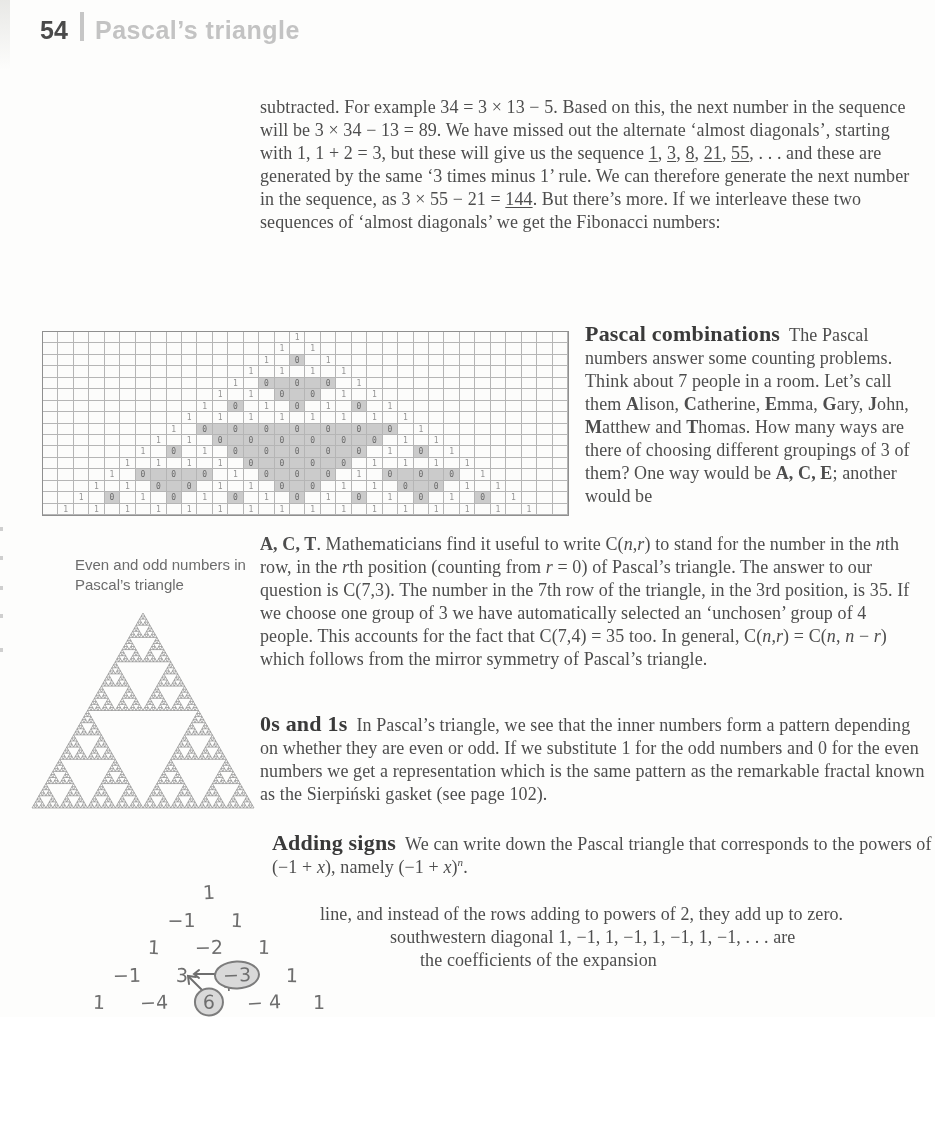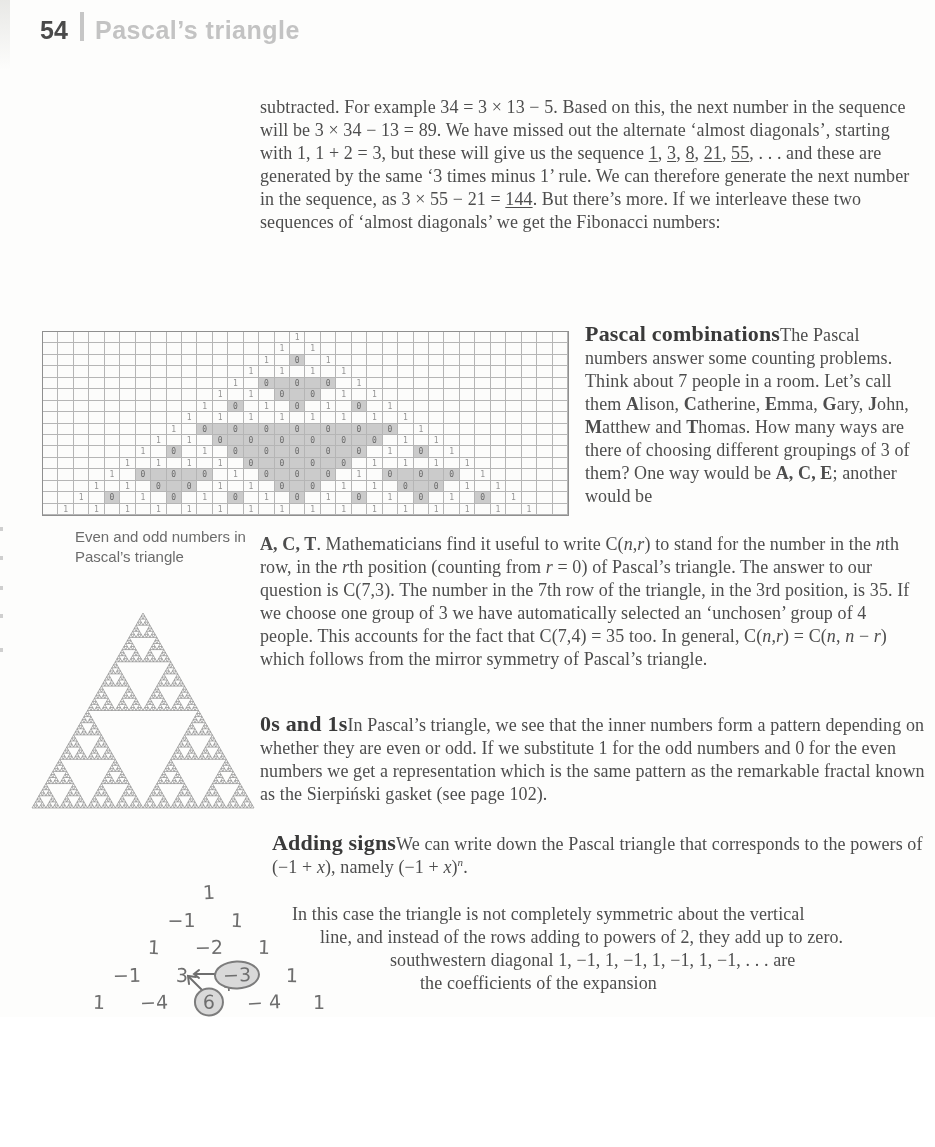--- a/index.html
+++ b/index.html
@@ -1,20 +1,20 @@
 <!DOCTYPE html>
 <html><head>
 <meta charset="utf-8">
 <style>
   html,body{margin:0;padding:0;background:#ffffff;}
   .page{position:relative;width:935px;height:1017px;background:#fdfdfc;overflow:hidden;
         font-family:"Liberation Serif",serif;color:#4d4d4d;}
   .abs{position:absolute;}
   .body{font-size:18px;line-height:23px;letter-spacing:.1px;}
-  .h2{font-weight:bold;font-size:22px;color:#3a3a3a;margin-right:0;letter-spacing:.2px;}
+  .h2{font-weight:bold;font-size:22px;color:#3a3a3a;margin-right:9px;letter-spacing:.2px;}
   .b{font-weight:bold;}
   .i{font-style:italic;}
   .u{text-decoration:underline;text-underline-offset:2px;}
   sup{font-size:11px;line-height:0;}
   .center{text-align:center;}
 
   
   .pgnum{font-family:"Liberation Sans",sans-serif;font-weight:bold;font-size:25px;color:#4a4a4a;}
   .chapbar{width:4px;height:29px;background:#c6c6c6;}
   .chaptitle{font-family:"Liberation Sans",sans-serif;font-weight:bold;font-size:25px;
@@ -609,21 +609,21 @@
         <div class="gc"></div>
         <div class="gc">1</div>
         <div class="gc"></div>
         <div class="gc">1</div>
         <div class="gc"></div>
         <div class="gc">1</div>
         <div class="gc"></div>
         <div class="gc"></div>
       </div>
   </div>
-  <div class="abs cap" style="left:75px;top:527px;width:178px">Even and odd numbers in Pascal’s triangle</div>
+  <div class="abs cap" style="left:75px;top:555px;width:178px">Even and odd numbers in Pascal’s triangle</div>
 
   <div class="abs body" style="left:585px;top:322px;width:333px">
     <span class="h2">Pascal combinations</span><span><span>The Pascal numbers answer some counting problems. Think about 7 people in a room. Let’s call them </span><span class="b">A</span><span>lison, </span><span class="b">C</span><span>atherine, </span><span class="b">E</span><span>mma, </span><span class="b">G</span><span>ary, </span><span class="b">J</span><span>ohn, </span><span class="b">M</span><span>atthew and </span><span class="b">T</span><span>homas. How many ways are there of choosing different groupings of 3 of them?  One way would be </span><span class="b">A, C, E</span><span>; another would be</span></span>
   </div>
 
   <div class="abs body" style="left:260px;top:533px;width:662px"><span class="b">A, C, T</span><span>. Mathematicians find it useful to write C(</span><span class="i">n</span><span>,</span><span class="i">r</span><span>) to stand for the number in the </span><span class="i">n</span><span>th row, in the </span><span class="i">r</span><span>th position (counting from </span><span class="i">r</span><span> = 0) of Pascal’s triangle. The answer to our question is C(7,3). The number in the 7th row of the triangle, in the 3rd position, is 35. If we choose one group of 3 we have automatically selected an ‘unchosen’ group of 4 people. This accounts for the fact that C(7,4) = 35 too. In general, C(</span><span class="i">n</span><span>,</span><span class="i">r</span><span>) = C(</span><span class="i">n</span><span>, </span><span class="i">n</span><span> − </span><span class="i">r</span><span>) which follows from the mirror symmetry of Pascal’s triangle.</span></div>
 
   <div class="abs" style="left:28px;top:610px">
     <svg id="sier-svg" width="230" height="202" viewBox="0 0 230 202">
         <polygon points="115.0,3.0 111.5,9.1 118.5,9.1"></polygon>
@@ -1117,21 +1117,20 @@
 
   <div class="abs body" style="left:260px;top:712px;width:668px">
     <span class="h2">0s and 1s</span><span><span>In Pascal’s triangle, we see that the inner numbers form a pattern depending on whether they are even or odd. If we substitute 1 for the odd numbers and 0 for the even numbers we get a representation which is the same pattern as the remarkable fractal known as the Sierpiński gasket (see page 102).</span></span>
   </div>
 
   <div class="abs body" style="left:272px;top:831px;width:662px">
     <span class="h2">Adding signs</span><span><span>We can write down the Pascal triangle that corresponds to the powers of (−1 + </span><span class="i">x</span><span>), namely (−1 + </span><span class="i">x</span><span>)</span><sup class="i">n</sup><span>.</span></span>
   </div>
 
   <div class="abs body" id="diag-lines" style="left:260px;top:903px;width:668px">
-      <div style="padding-left: 32px;"><span>In this case the triangle is not completely symmetric about the vertical</span></div>
       <div style="padding-left: 60px; font-family: Liberation Serif, serif;"><span>line, and instead of the rows adding to powers of 2, they add up to zero.</span></div>
       <div style="padding-left: 130px;"><span>southwestern diagonal 1, −1, 1, −1, 1, −1, 1, −1, . . . are</span></div>
       <div style="padding-left: 160px;"><span>the coefficients of the expansion</span></div>
     </div>
 
   <div class="abs body" style="left:462px;top:1036px"><span>(1 + </span><span class="i">x</span><span>)</span><sup>−1</sup><span> = 1 − </span><span class="i">x</span><span> + </span><span class="i">x</span><sup class="i">2</sup><span> − </span><span class="i">x</span><sup class="i">3</sup><span> + </span><span class="i">x</span><sup class="i">4</sup><span> − </span><span class="i">x</span><sup class="i">5</sup><span> + </span><span class="i">x</span><sup class="i">6</sup><span> − </span><span class="i">x</span><sup class="i">7</sup><span> + . . .</span></div>
 
   <div class="abs" id="signs-fig" style="left:55px;top:878px">
     <svg id="signs-arrows" width="400" height="185" viewBox="0 0 400 185">
       <path d="M162,96 L140,96"></path>

